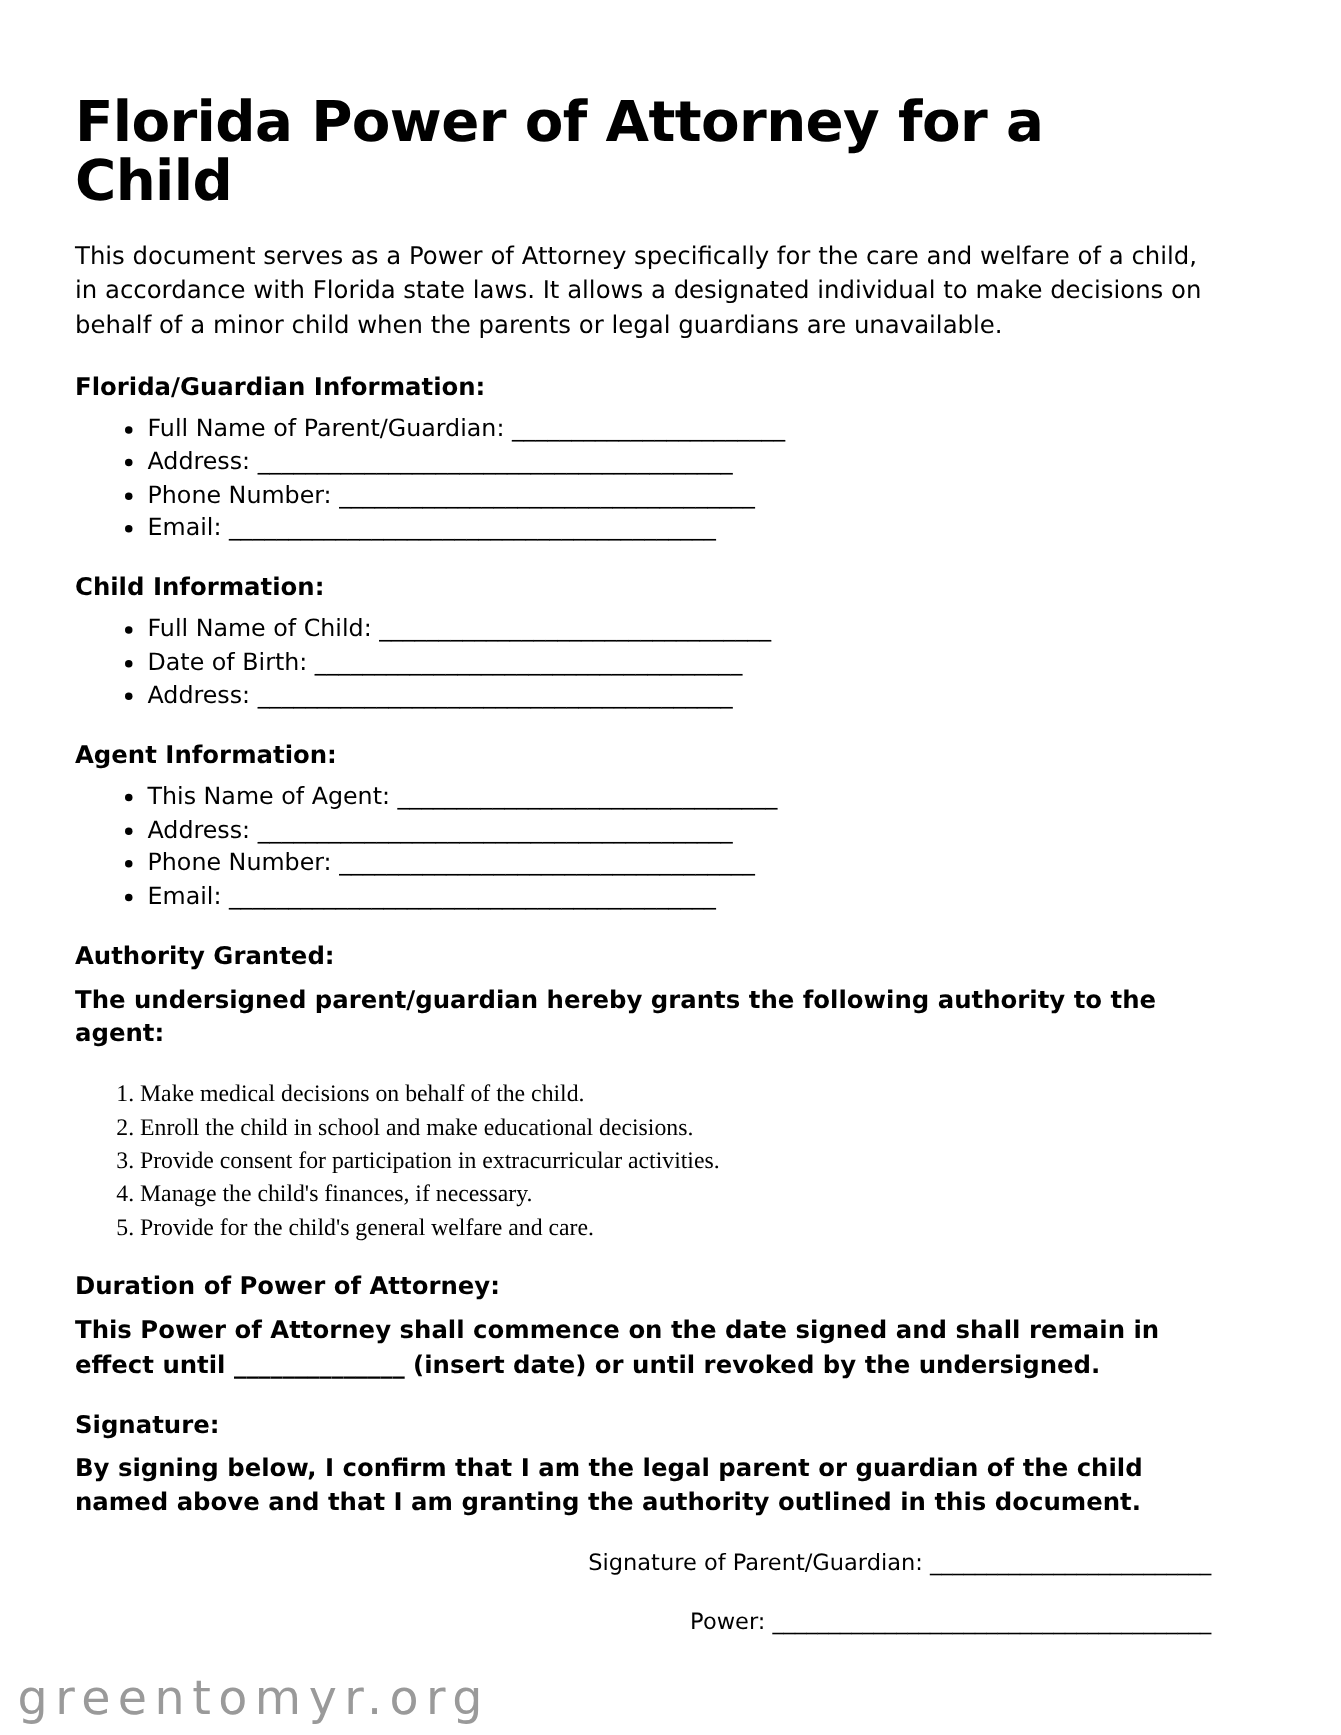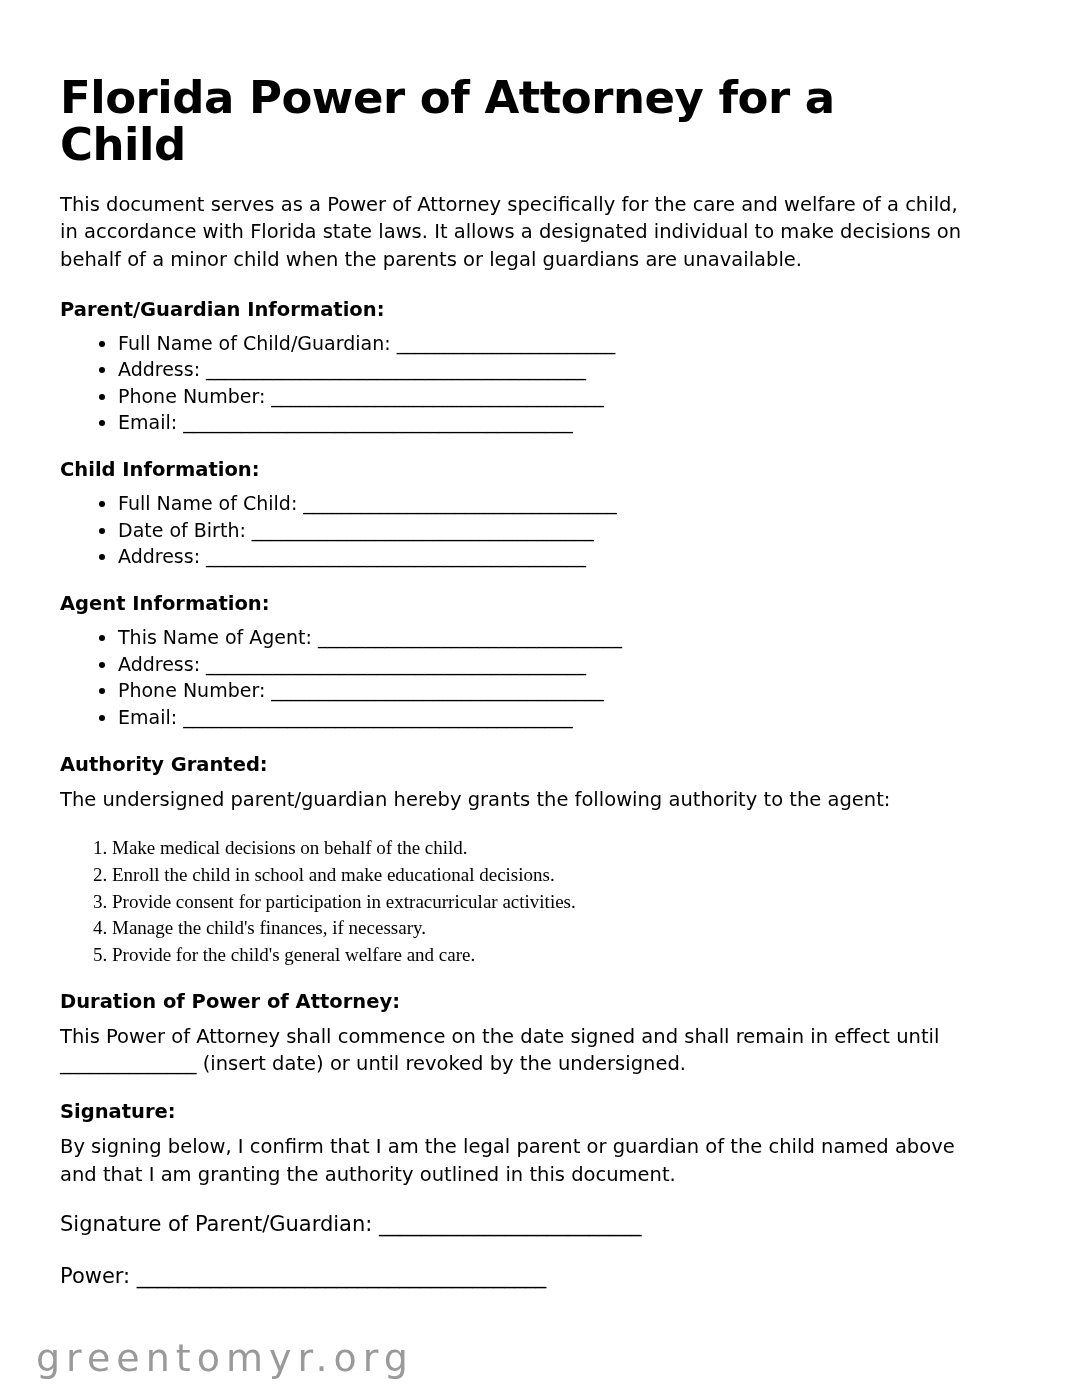--- a/index.html
+++ b/index.html
@@ -62,49 +62,51 @@
   ol.authority li {
     font-size: 19px;
     line-height: 1.35;
     margin: 0 0 1px 0;
   }
   p.body-text {
     font-size: 19.5px;
     line-height: 1.42;
     margin: 0 0 22px 0;
     max-width: 950px;
+    font-weight: bold;
   }
   p.line-field {
-    font-size: 21px;
+    font-size: 18px;
     line-height: 1.42;
     margin: 0 0 22px 0;
+    text-align: right;
   }
   .watermark {
     position: absolute;
-    left: 36px;
+    left: 14px;
     bottom: 8px;
     font-size: 38px;
     letter-spacing: 6px;
     color: #9a9a9a;
     font-family: "DejaVu Sans", sans-serif;
     white-space: nowrap;
   }
 </style>
 </head>
 <body>
 
 <div class="page">
 
   <h1 class="doc-title">Florida Power of Attorney for a Child</h1>
 
   <p class="intro">This document serves as a Power of Attorney specifically for the care and welfare of a child, in accordance with Florida state laws. It allows a designated individual to make decisions on behalf of a minor child when the parents or legal guardians are unavailable.</p>
 
-  <h2 class="section">Parent/Guardian Information:</h2>
+  <h2 class="section">Florida/Guardian Information:</h2>
   <ul class="fields">
-    <li>Full Name of Child/Guardian: _______________________</li>
+    <li>Full Name of Parent/Guardian: _______________________</li>
     <li>Address: ________________________________________</li>
     <li>Phone Number: ___________________________________</li>
     <li>Email: _________________________________________</li>
   </ul>
 
   <h2 class="section">Child Information:</h2>
   <ul class="fields">
     <li>Full Name of Child: _________________________________</li>
     <li>Date of Birth: ____________________________________</li>
     <li>Address: ________________________________________</li>

